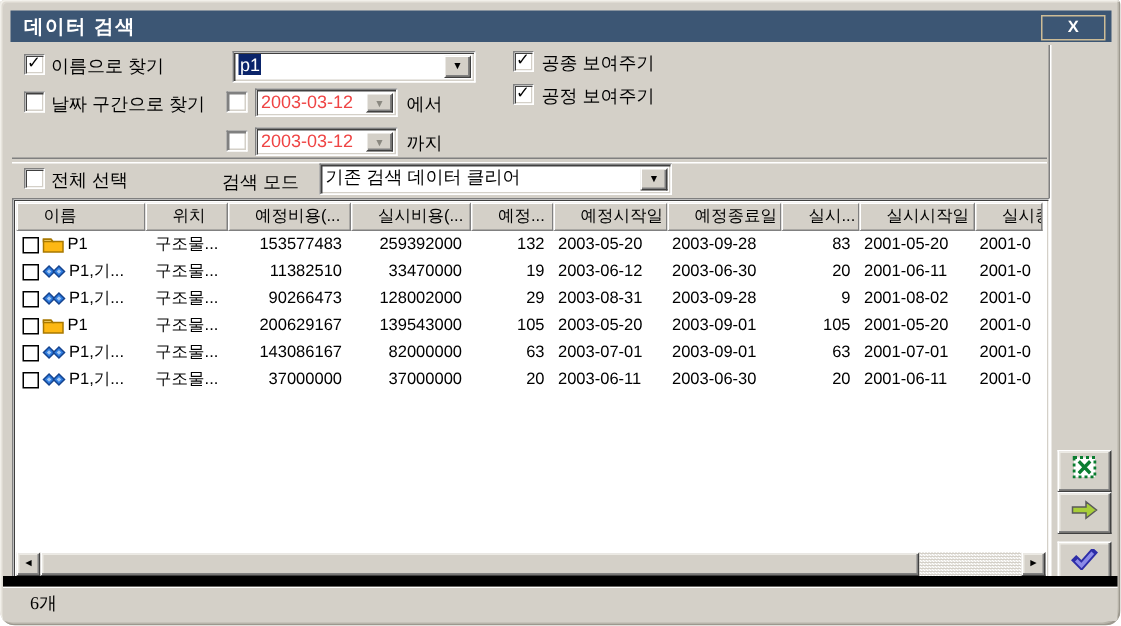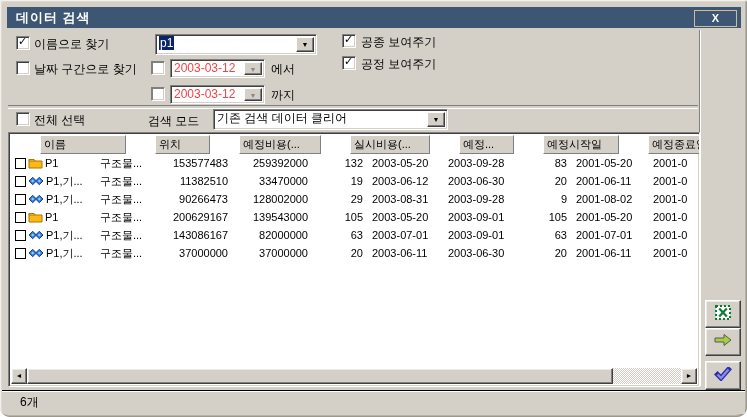--- a/index.html
+++ b/index.html
@@ -29,42 +29,42 @@
   .combo.disabled .val{color:#ef4444;}
   .combo.disabled .btn{color:#8A8880;}
   .hgroove{position:absolute;height:2px;border-top:1px solid #808080;border-bottom:1px solid #fff;}
   .vgroove{position:absolute;width:0;border-left:1px solid #808080;border-right:1px solid #fff;}
   
   .table{position:absolute;left:8px;top:132px;width:690px;height:253px;background:#fff;
     border-top:1px solid #808080;border-left:1px solid #808080;border-bottom:1px solid #fff;border-right:1px solid #fff;
     box-shadow:inset 1px 1px 0 #404040, inset -1px -1px 0 #D4D0C8;overflow:hidden;}
   .thead{display:flex;height:19px;margin:2px 0 0 2px;}
   .th{background:#D4D0C8;border:1px solid;border-color:#fff #808080 #808080 #fff;
-    font-size:11px;line-height:16px;padding:0 3px;overflow:hidden;white-space:nowrap;box-sizing:border-box;flex-shrink:0;margin-left:29px;}
+    font-size:11px;line-height:16px;padding:0 17px;overflow:hidden;white-space:nowrap;box-sizing:border-box;flex-shrink:0;}
   .tr{display:flex;height:18px;margin-left:2px;}
   .td{font-size:11px;line-height:18px;padding:0 3px;overflow:hidden;white-space:nowrap;box-sizing:border-box;flex-shrink:0;}
   .num{text-align:right;padding-right:6px;}
-  .c0{width:86px;} .c1{width:55px;} .c2{width:82px;} .c3{width:80px;} .c4{width:55px;}
+  .c0{width:86px;} .c1{width:55px;text-align:center;} .c2{width:82px;} .c3{width:80px;} .c4{width:55px;}
   .c5{width:76px;} .c6{width:76px;} .c7{width:52px;} .c8{width:77px;} .c9{width:45px;}
   .namecell{display:flex;align-items:center;gap:2px;padding-left:4px;}
   .rowcb{width:9px;height:9px;background:#fff;border:1px solid #000;flex-shrink:0;}
   .rowicon{flex-shrink:0;display:inline-flex;}
   
   .hsb{position:absolute;left:2px;right:2px;bottom:2px;height:16px;display:flex;}
   .sb-btn{width:16px;height:16px;background:#D4D0C8;border:1px solid;border-color:#fff #404040 #404040 #fff;
     box-shadow:inset -1px -1px 0 #808080, inset 1px 1px 0 #ECEAE4;font-size:7px;line-height:14px;text-align:center;color:#000;box-sizing:border-box;}
   .sb-thumb{width:586px;height:16px;background:#D4D0C8;border:1px solid;border-color:#fff #404040 #404040 #fff;
     box-shadow:inset -1px -1px 0 #808080, inset 1px 1px 0 #ECEAE4;box-sizing:border-box;}
   .sb-track{flex:1;background:#ECEAE2;background-image:repeating-conic-gradient(#fff 0% 25%, #D4D0C8 0% 50%);background-size:2px 2px;}
   
   .toolbtn{position:absolute;width:36px;height:28px;background:#D4D0C8;border:1px solid;border-color:#fff #404040 #404040 #fff;
     box-shadow:inset -1px -1px 0 #808080, inset 1px 1px 0 #ECEAE4;display:flex;align-items:center;justify-content:center;box-sizing:border-box;}
   
   .statusbar{position:absolute;left:2px;right:2px;bottom:3px;height:23px;background:#D4D0C8;
-    border-top:1px solid #000000;box-shadow:inset 0 1px 0 #fff;display:flex;align-items:center;}
+    border-top:7px solid #000000;box-shadow:inset 0 1px 0 #fff;display:flex;align-items:center;font-family:Liberation Serif, serif;}
   .statusbar span{font-size:12px;padding-left:18px;}
 </style>
 </head>
 <body>
 
 <div class="window">
 
   <div class="titlebar">
     <span class="title">데이터 검색</span>
     <div class="closebtn"><span>X</span></div>

